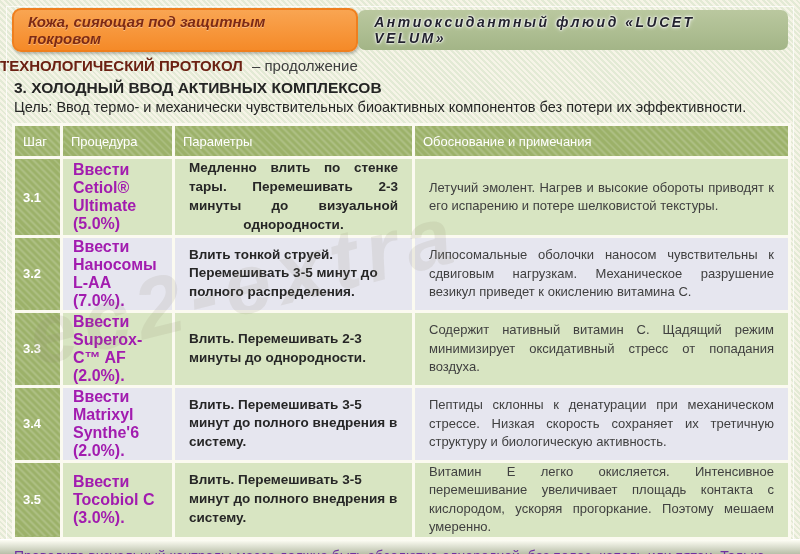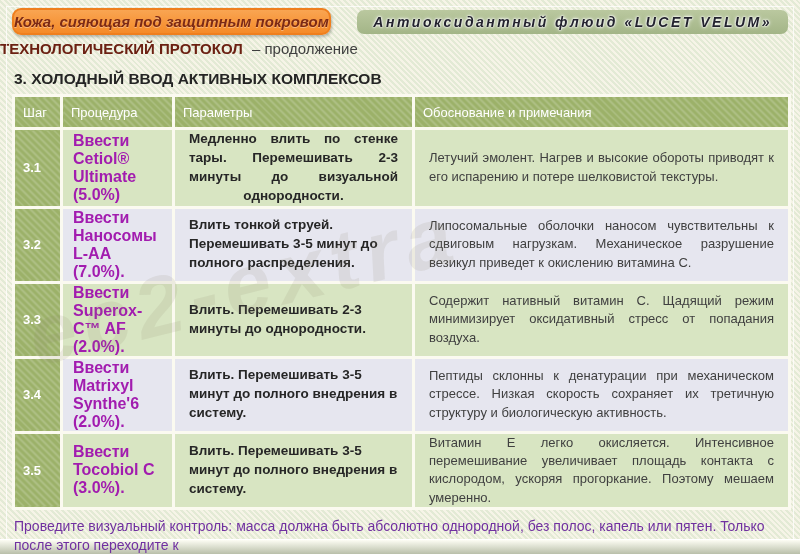--- a/index.html
+++ b/index.html
@@ -12,32 +12,32 @@
   .frame{position:absolute;inset:6px;border:1px solid rgba(255,255,255,.75);pointer-events:none;}
   .watermark{
     position:absolute;top:290px;left:30px;width:760px;
     transform:rotate(-14deg);transform-origin:left center;
     font-size:84px;font-weight:bold;font-style:italic;letter-spacing:8px;
     color:rgba(140,135,105,.13);pointer-events:none;z-index:5;white-space:nowrap;
   }
   .topbar{display:flex;justify-content:space-between;align-items:flex-start;padding:8px 12px 0 12px;}
   .badge-orange{
     background:linear-gradient(#f9a552,#f58a28);border:2px solid #ef7f1e;border-radius:9px;
-    padding:3px 0;color:#7d2a14;font-weight:bold;font-style:italic;font-size:15px;
+    padding:3px 14px;color:#7d2a14;font-weight:bold;font-style:italic;font-size:15px;
     box-shadow:1px 2px 3px rgba(0,0,0,.25);text-shadow:0 1px 0 rgba(255,255,255,.35);
   }
   .badge-green{
     background:linear-gradient(#bac89f,#a3b587);border-radius:7px;margin-top:2px;
     padding:4px 16px;color:#23232e;font-weight:bold;font-style:italic;font-size:14px;
     letter-spacing:2.5px;text-shadow:0 0 2px #fff,0 0 2px #fff,0 0 4px #fff;
   }
   .title{text-align:left;font-size:15px;margin-top:5px;}
   .title-main{font-weight:bold;color:#6b2012;}
   .title-suffix{color:#3f3f3f;margin-left:5px;}
-  .section-heading{font-size:15.5px;font-weight:bold;color:#242424;margin:13px 14px 0;}
+  .section-heading{font-size:15.5px;font-weight:bold;color:#242424;margin:5px 14px 0;}
   .intro{margin:1px 14px 0;font-size:14.5px;color:#262626;line-height:1.33;}
   .b{font-weight:bold;}
   table{border-collapse:collapse;margin:6px 12px 0;width:776px;table-layout:fixed;position:relative;z-index:1;}
   th,td{border:3px solid #fbfaf0;vertical-align:middle;}
   th{
     background-color:#9cb169;
     background-image:repeating-linear-gradient(45deg,rgba(255,255,255,.18) 0 2px,transparent 2px 5px);
     color:#fff;text-align:left;font-size:13px;padding:0 8px;height:30px;font-weight:normal;
   }
   td.step{
@@ -74,20 +74,23 @@
   </div>
 
   <div class="title">
     <span class="title-main">ТЕХНОЛОГИЧЕСКИЙ ПРОТОКОЛ</span>
     <span class="title-suffix">– продолжение</span>
   </div>
 
   <div class="section-heading">3. ХОЛОДНЫЙ ВВОД АКТИВНЫХ КОМПЛЕКСОВ</div>
 
   <div class="intro">
+    <div class="intro-line">
+      <span>Цель: Ввод термо- и механически чувствительных биоактивных компонентов без потери их эффективности.</span>
+    </div>
   </div>
 
   <table>
     <colgroup>
       <col style="width:48px">
         <col style="width:112px">
         <col style="width:240px">
         <col style="width:376px">
     </colgroup>
     <tbody>

